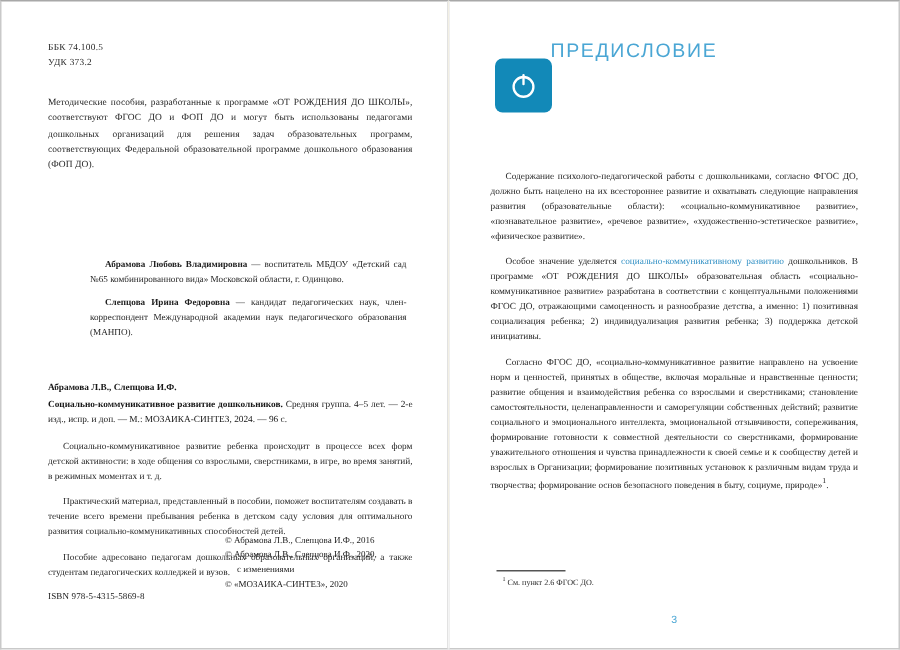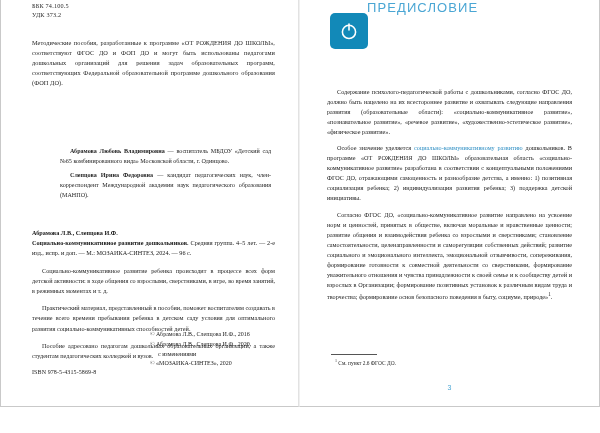--- a/index.html
+++ b/index.html
@@ -12,21 +12,20 @@
     height: 433px;
     font-family: "Liberation Serif", "DejaVu Serif", serif;
     overflow: hidden;
   }
   .spread {
     position: relative;
     width: 600px;
     height: 380px;
     display: flex;
     background: #eab308;
-    align-items: center;
   }
   .page {
     position: relative;
     background: #ffffff;
     box-sizing: border-box;
     overflow: hidden;
   }
   .page-left {
     width: 299px;
     height: 433px;

